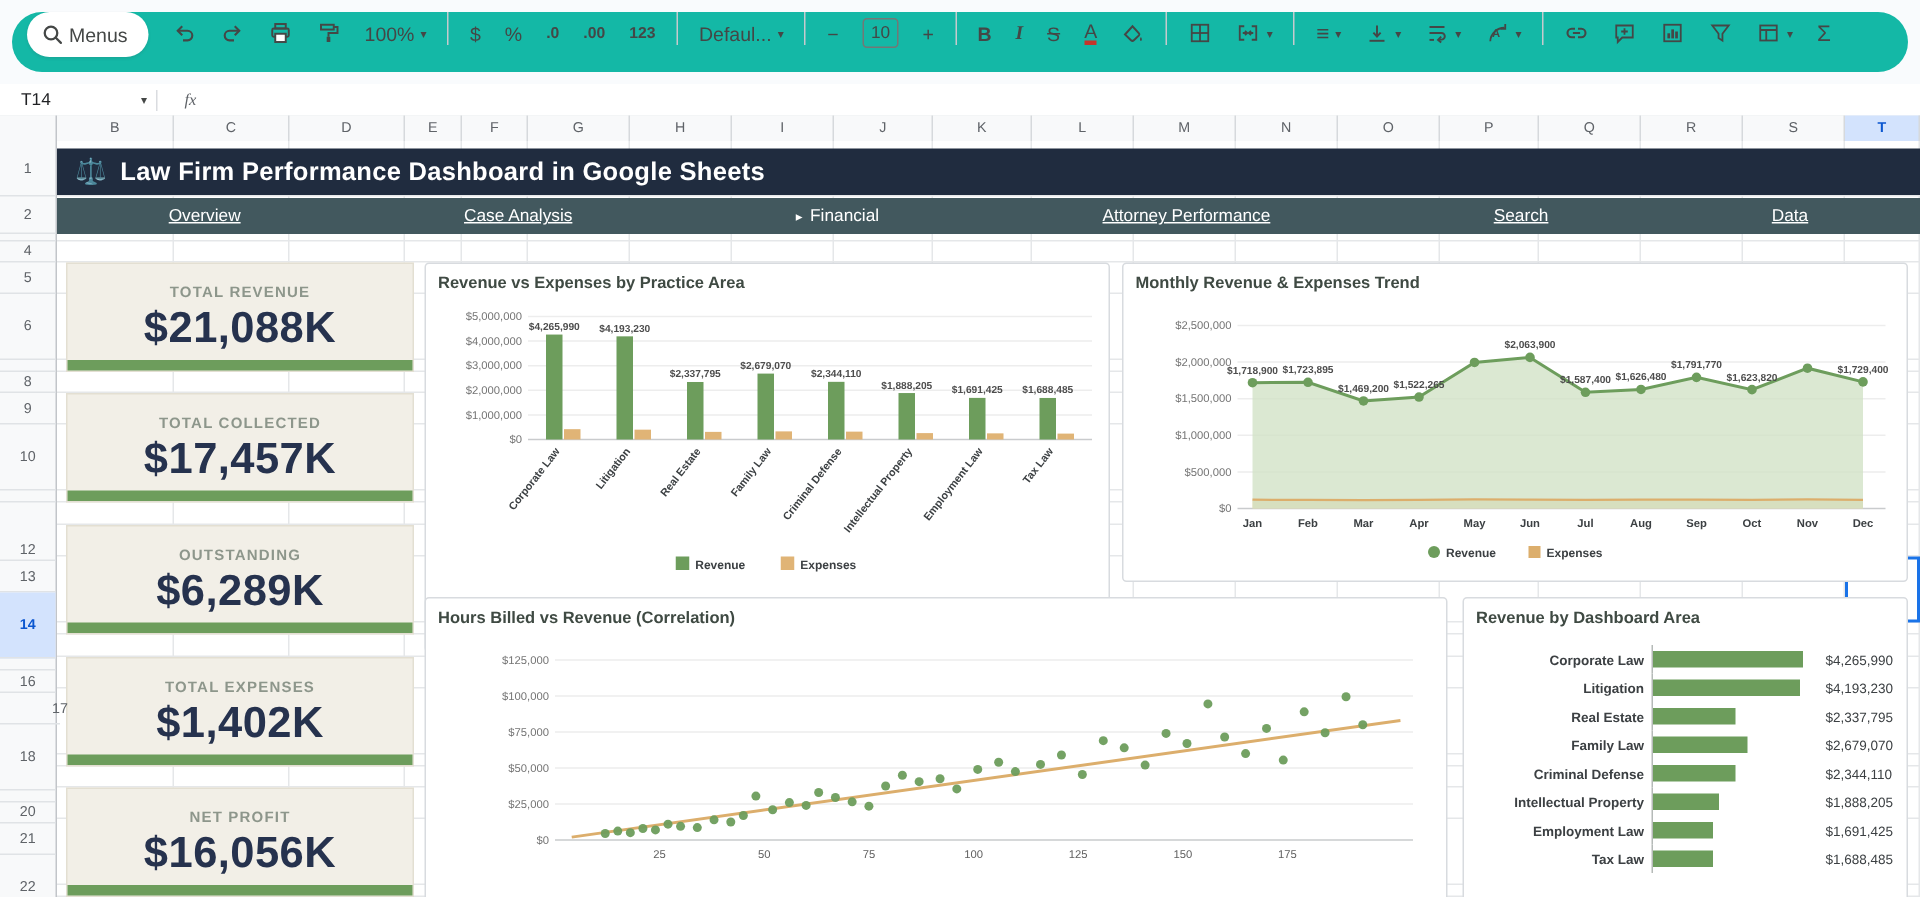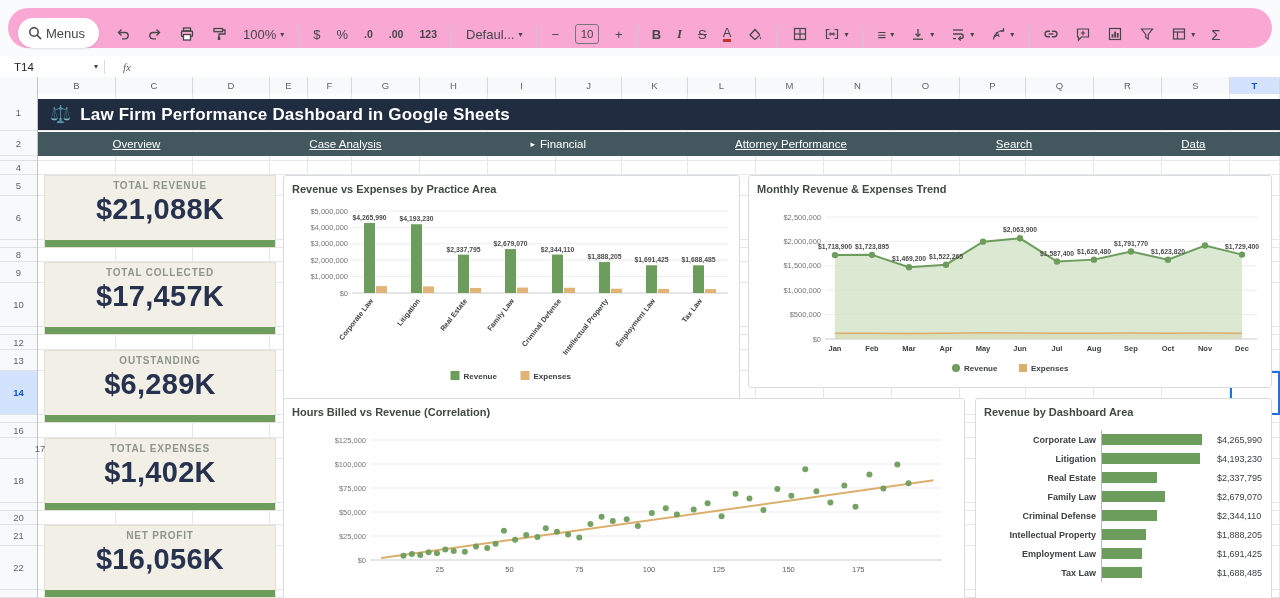--- a/index.html
+++ b/index.html
@@ -1,22 +1,22 @@
 <!DOCTYPE html>
 <html><head>
 <meta charset="utf-8">
 <style>
   html,body{margin:0;padding:0;background:#fff;}
   .stage{position:relative;width:1280px;height:598px;background:#fff;overflow:hidden;
          font-family:"Liberation Sans","DejaVu Sans",sans-serif;}
 
   
   .toolbar{position:absolute;left:0;top:0;width:1280px;height:56px;background:#f9fbfd;}
-  .tb-pill{position:absolute;left:8px;top:8px;right:8px;height:40px;background:#f9a8d4;
-           border-radius:22px;display:flex;align-items:flex-end;padding:0 10px;gap:4px;}
+  .tb-pill{position:absolute;left:8px;top:8px;right:8px;height:40px;background:#14b8a6;
+           border-radius:22px;display:flex;align-items:flex-start;padding:0 10px;gap:4px;}
   .tb-btn{display:flex;align-items:center;gap:3px;height:28px;padding:0 6px;border-radius:4px;
           color:#444746;font-size:13px;cursor:pointer;white-space:nowrap;}
   .tb-btn svg{width:16px;height:16px;display:block;}
   .tb-icon{display:flex;width:16px;height:16px;}
   .tb-caret{font-size:8px;color:#444746;margin-left:1px;}
   .tb-divider{width:1px;height:22px;background:#c6cacd;margin:0 4px;flex:none;}
   .tb-menus{background:#ffffff;border-radius:16px;height:30px;padding:0 14px 0 9px;
             box-shadow:0 1px 2px rgba(60,64,67,.15);margin-right:6px;}
   .tb-menus .tb-label{font-size:13px;color:#444746;}
   .tb-sizebox{border:1px solid #747775;border-radius:3px;min-width:14px;height:18px;
@@ -65,21 +65,21 @@
   .dh-title{color:#fff;font-weight:bold;font-size:17px;letter-spacing:.2px;}
   .dash-nav{position:absolute;left:0;top:38px;width:1242px;height:24px;background:#42585e;z-index:3;
             display:flex;align-items:center;justify-content:space-around;}
   .nav-link{color:#fff;font-size:11.5px;font-weight:normal;text-decoration:underline;cursor:pointer;
             display:flex;align-items:center;gap:5px;}
   .nav-link.active{text-decoration:none;}
   .nav-prefix{font-size:9px;}
 
   .kpi-card{position:absolute;left:6px;width:232px;height:73px;background:#f2efe7;border:1px solid #e3dfd2;
             box-sizing:border-box;z-index:3;text-align:center;cursor:cell;}
-  .kpi-label{margin-top:4px;font-size:10px;letter-spacing:.8px;color:#8d968b;font-weight:bold;}
+  .kpi-label{margin-top:14px;font-size:10px;letter-spacing:.8px;color:#8d968b;font-weight:bold;}
   .kpi-value{margin-top:2px;font-size:29px;font-weight:bold;color:#26324e;letter-spacing:.3px;}
   .kpi-bar{position:absolute;left:0;bottom:0;width:100%;height:7px;background:#6d9d5c;}
 
   .panel{position:absolute;background:#fff;border:1px solid #d8dbdf;border-radius:3px;z-index:4;
          box-sizing:border-box;padding:7px 8px 0;cursor:pointer;}
   .panel-title{font-size:11px;font-weight:bold;color:#3f4a43;}
   .chart-body{margin-top:2px;}
   #chart4{margin-top:12px;}
   .hbar-row{display:flex;align-items:center;height:19px;font-size:9px;}
   .hbar-label{width:112px;text-align:right;font-weight:bold;color:#3c4043;padding-right:5px;white-space:nowrap;flex:none;}
@@ -341,21 +341,21 @@
         <div class="rh-cell" style="height: 25px;">2</div>
         <div class="rh-cell" style="height: 5px;"></div>
         <div class="rh-cell" style="height: 14px;">4</div>
         <div class="rh-cell" style="height: 21px;">5</div>
         <div class="rh-cell" style="height: 44px;">6</div>
         <div class="rh-cell" style="height: 8px;"></div>
         <div class="rh-cell" style="height: 14px;">8</div>
         <div class="rh-cell" style="height: 21px;">9</div>
         <div class="rh-cell" style="height: 44px;">10</div>
         <div class="rh-cell" style="height: 8px;"></div>
-        <div class="rh-cell" style="height: 15px;">12</div>
+        <div class="rh-cell" style="height: 15px; margin-top: 24px;">12</div>
         <div class="rh-cell" style="height: 21px;">13</div>
         <div class="rh-cell rh-sel" style="height: 44px;">14</div>
         <div class="rh-cell" style="height: 8px;"></div>
         <div class="rh-cell" style="height: 15px;">16</div>
         <div class="rh-cell" style="height: 21px; padding-left: 40px;">17</div>
         <div class="rh-cell" style="height: 44px;">18</div>
         <div class="rh-cell" style="height: 8px;"></div>
         <div class="rh-cell" style="height: 14px;">20</div>
         <div class="rh-cell" style="height: 21px;">21</div>
         <div class="rh-cell" style="height: 44px;">22</div>

